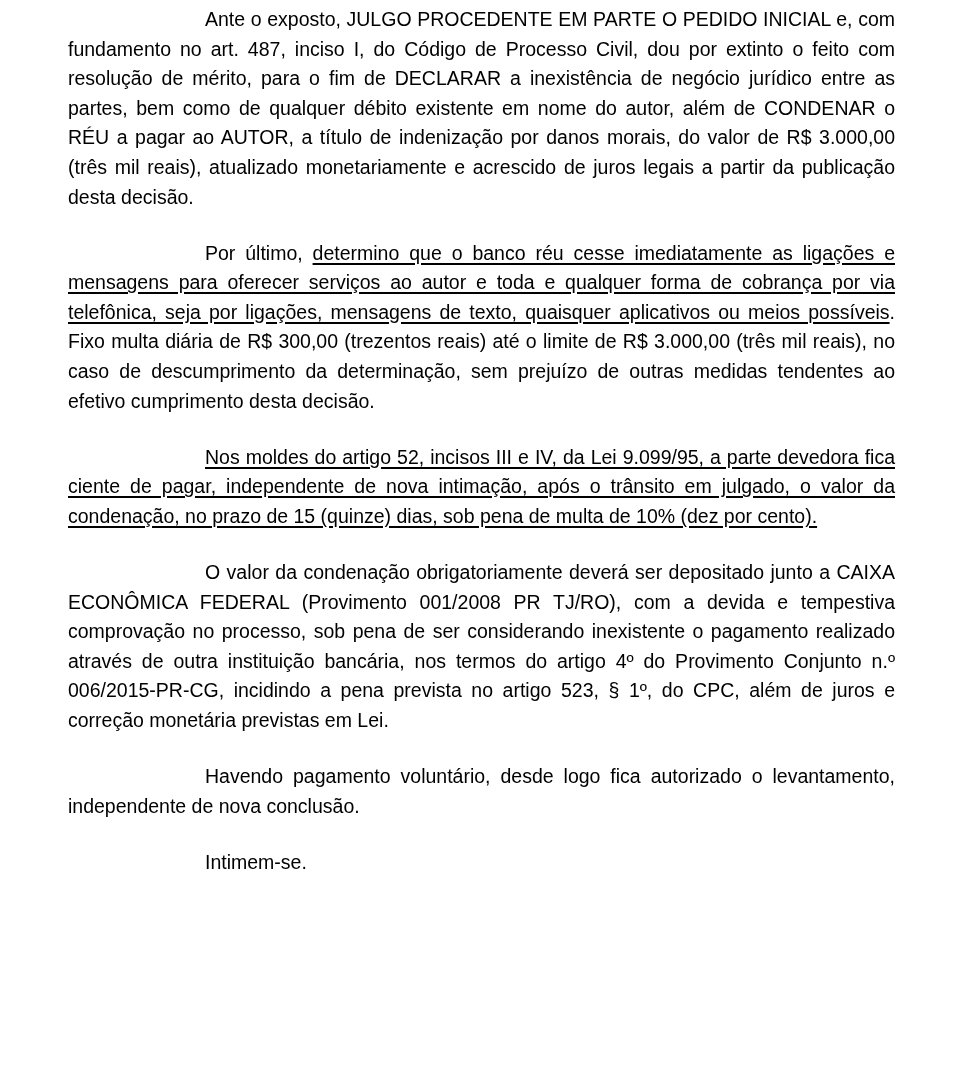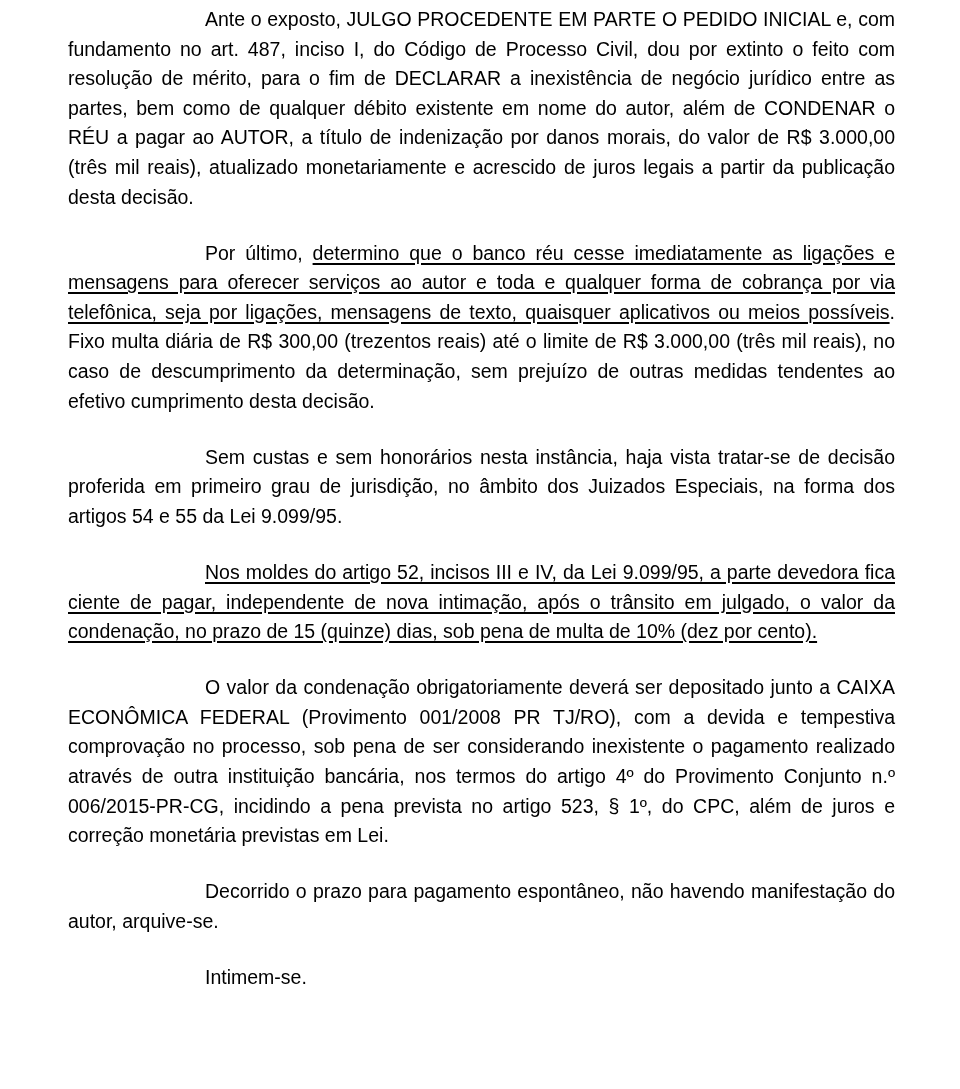--- a/index.html
+++ b/index.html
@@ -40,19 +40,18 @@
     text-underline-offset: 3px;
   }
 </style>
 </head>
 <body>
 
 <div class="page">
   <div>
       <p class="para"><span class="b">Ante o exposto, JULGO PROCEDENTE EM PARTE O PEDIDO INICIAL e, com fundamento no art. 487, inciso I, do Código de Processo Civil, dou por extinto o feito com resolução de mérito, para o fim de DECLARAR a inexistência de negócio jurídico entre as partes, bem como de qualquer débito existente em nome do autor, além de CONDENAR o RÉU a pagar ao AUTOR, a título de indenização por danos morais, do valor de R$ 3.000,00 </span><span>(três mil reais), atualizado monetariamente e acrescido de juros legais a partir da publicação desta decisão.</span></p>
       <p class="para"><span>Por último, </span><span class="b u">determino que o banco réu cesse imediatamente as ligações e mensagens para oferecer serviços ao autor e toda e qualquer forma de cobrança por via telefônica, seja por ligações, mensagens de texto, quaisquer aplicativos ou meios possíveis</span><span class="b">. Fixo multa diária de R$ 300,00 (trezentos reais) até o limite de R$ 3.000,00 (três mil reais), no caso de descumprimento da determinação</span><span>, sem prejuízo de outras medidas tendentes ao efetivo cumprimento desta decisão.</span></p>
-      <p class="para"><span>Sem custas e sem honorários nesta instância, haja vista tratar-se de decisão proferida em primeiro grau de jurisdição, no âmbito dos Juizados Especiais, na forma dos artigos 54 e 55 da Lei 9.099/95.</span></p>
       <p class="para"><span class="b u">Nos moldes do artigo 52, incisos III e IV, da Lei 9.099/95, a parte devedora fica ciente de pagar, independente de nova intimação, após o trânsito em julgado, o valor da condenação, no prazo de 15 (quinze) dias, sob pena de multa de 10% (dez por cento).</span></p>
       <p class="para"><span class="b">O valor da condenação obrigatoriamente deverá ser depositado junto a CAIXA ECONÔMICA FEDERAL (Provimento 001/2008 PR TJ/RO)</span><span>, com a devida e tempestiva comprovação no processo, sob pena de ser considerando inexistente o pagamento realizado através de outra instituição bancária, nos termos do artigo 4º do Provimento Conjunto n.º 006/2015-PR-CG, incidindo a pena prevista no artigo 523, § 1º, do CPC, além de juros e correção monetária previstas em Lei.</span></p>
-      <p class="para"><span class="b">Decorrido o prazo para pagamento espontâneo, não havendo manifestação do autor, arquive-se.</span></p>
+      <p class="para"><span class="b">Havendo pagamento voluntário, desde logo fica autorizado o levantamento, independente de nova conclusão.</span></p>
       <p class="para"><span class="b">Intimem-se.</span></p>
     </div>
 </div>
 
 </body></html>

